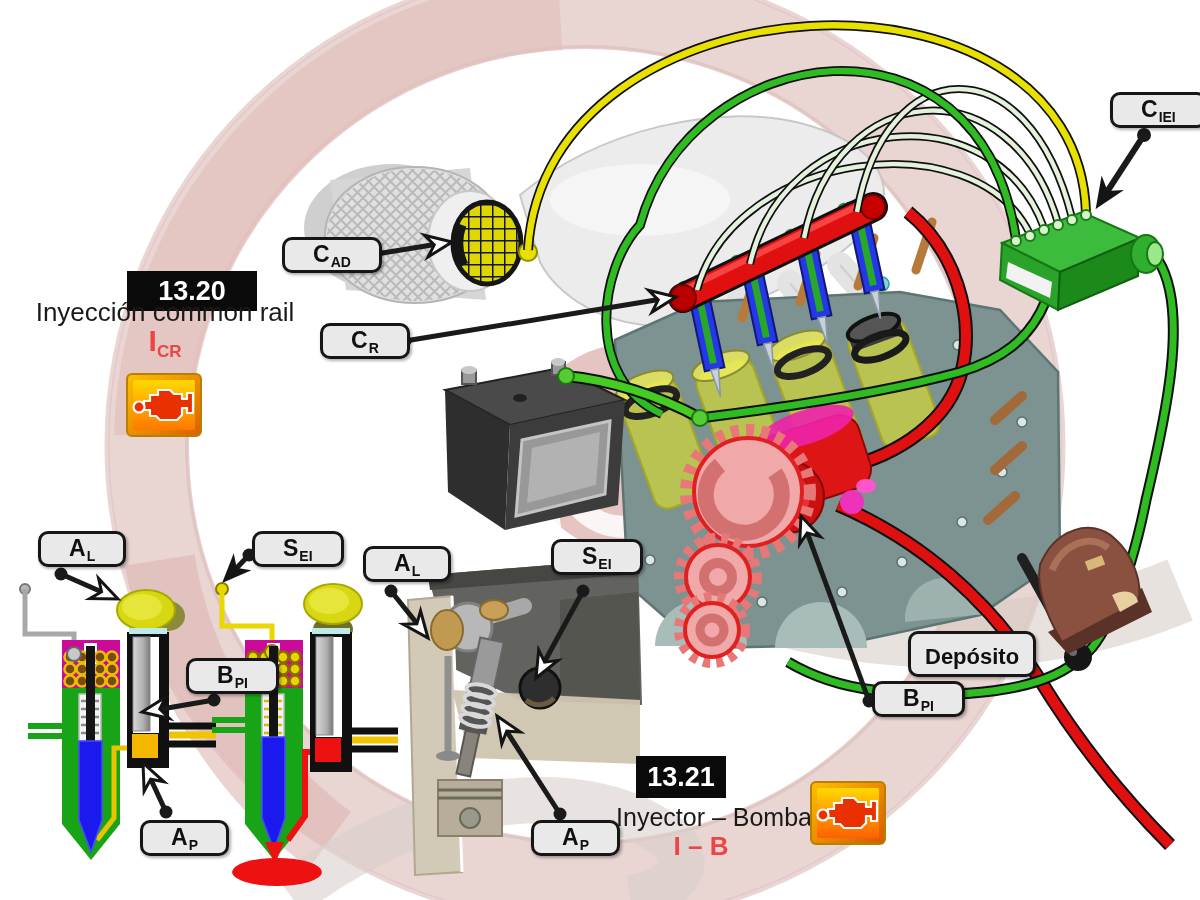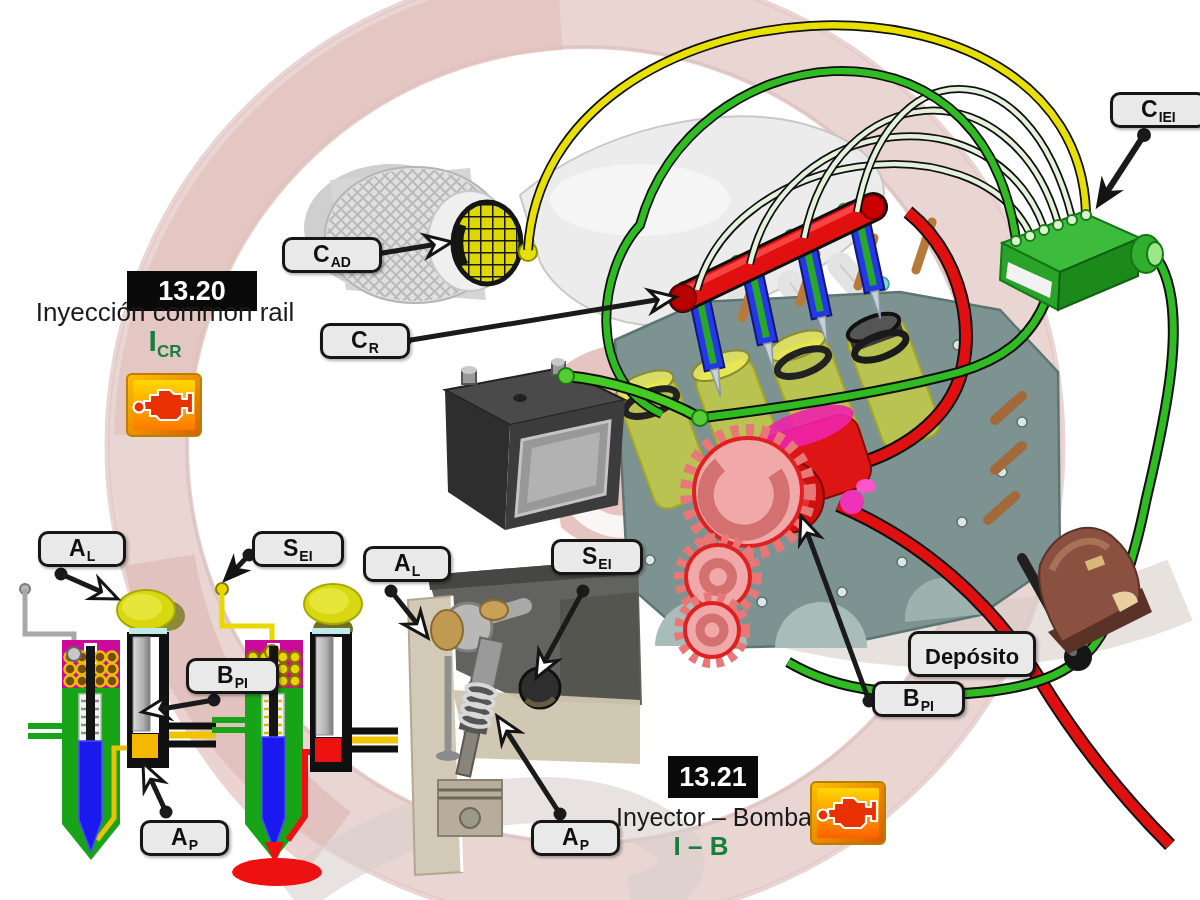--- a/index.html
+++ b/index.html
@@ -6,21 +6,21 @@
   .stage{position:relative;width:1200px;height:900px;background:#ffffff;overflow:hidden;
          font-family:"Liberation Sans",sans-serif;}
   .stage svg.art{position:absolute;left:0;top:0;}
   .callout{position:absolute;background:#e9e9e9;border:3px solid #161616;border-radius:10px;
            padding:2px 28px 3px;font-weight:bold;font-size:23px;color:#101010;line-height:1.1;
            box-shadow:1.5px 2px 3px rgba(0,0,0,.3);white-space:nowrap;z-index:30;}
   .callout .sub{font-size:14px;position:relative;top:5px;margin-left:1px;}
   .badge{position:absolute;background:#0a0a0a;color:#ffffff;font-weight:bold;font-size:27px;
          display:flex;align-items:center;justify-content:center;z-index:30;}
   .caption{position:absolute;color:#1a1a1a;font-size:26px;text-align:center;z-index:30;}
-  .sym{position:absolute;color:#15803d;font-weight:bold;font-size:30px;text-align:center;z-index:30;}
+  .sym{position:absolute;color:#ef4444;font-weight:bold;font-size:30px;text-align:center;z-index:30;}
   .sym .sub{font-size:17px;position:relative;top:6px;}
   .engicon{position:absolute;z-index:30;}
 </style>
 </head>
 <body>
 
 <div class="stage">
 
 <svg class="art" width="1200" height="900" viewBox="0 0 1200 900">
 <defs>
@@ -467,21 +467,21 @@
         </defs>
     <rect x="1" y="1" width="74" height="62" rx="5" fill="url(#g1b)" stroke="#b88000" stroke-width="2"></rect>
     <rect x="7" y="7" width="62" height="50" rx="2" fill="url(#g1)"></rect>
     <g fill="#e83000" stroke="#ffffff" stroke-width="2.2" stroke-linejoin="round">
       <path d="M18 28 h6 v-6 h8 v-5 h12 l4 4 h8 v5 h5 v-6 h6 v20 h-6 v-5 h-5 v7 l-5 5 h-17 l-4 -4 h-6 v-6 h-6 z"></path>
       <circle cx="13" cy="34" r="5.5"></circle>
     </g>
   </svg>
 </div>
 
-<div class="badge" style="left:668px;top:756px;width:90px;height:42px;">13.21</div>
+<div class="badge" style="left:636px;top:756px;width:90px;height:42px;">13.21</div>
 <div class="caption" style="left:598px;top:803px;width:232px;font-size:25px;">Inyector  –  Bomba</div>
 <div class="sym" style="left:585px;top:831px;width:232px;font-size:26px;">I – B</div>
 <div class="engicon" style="left:810px;top:780px;">
   <svg width="76" height="66" viewBox="0 0 76 64">
     <defs>
           <linearGradient id="g2" x1="0" y1="0" x2="0" y2="1">
       <stop offset="0" stop-color="#ffd800"></stop>
             <stop offset="1" stop-color="#ff6000"></stop>
           </linearGradient>
       <linearGradient id="g2b" x1="0" y1="0" x2="1" y2="1">

